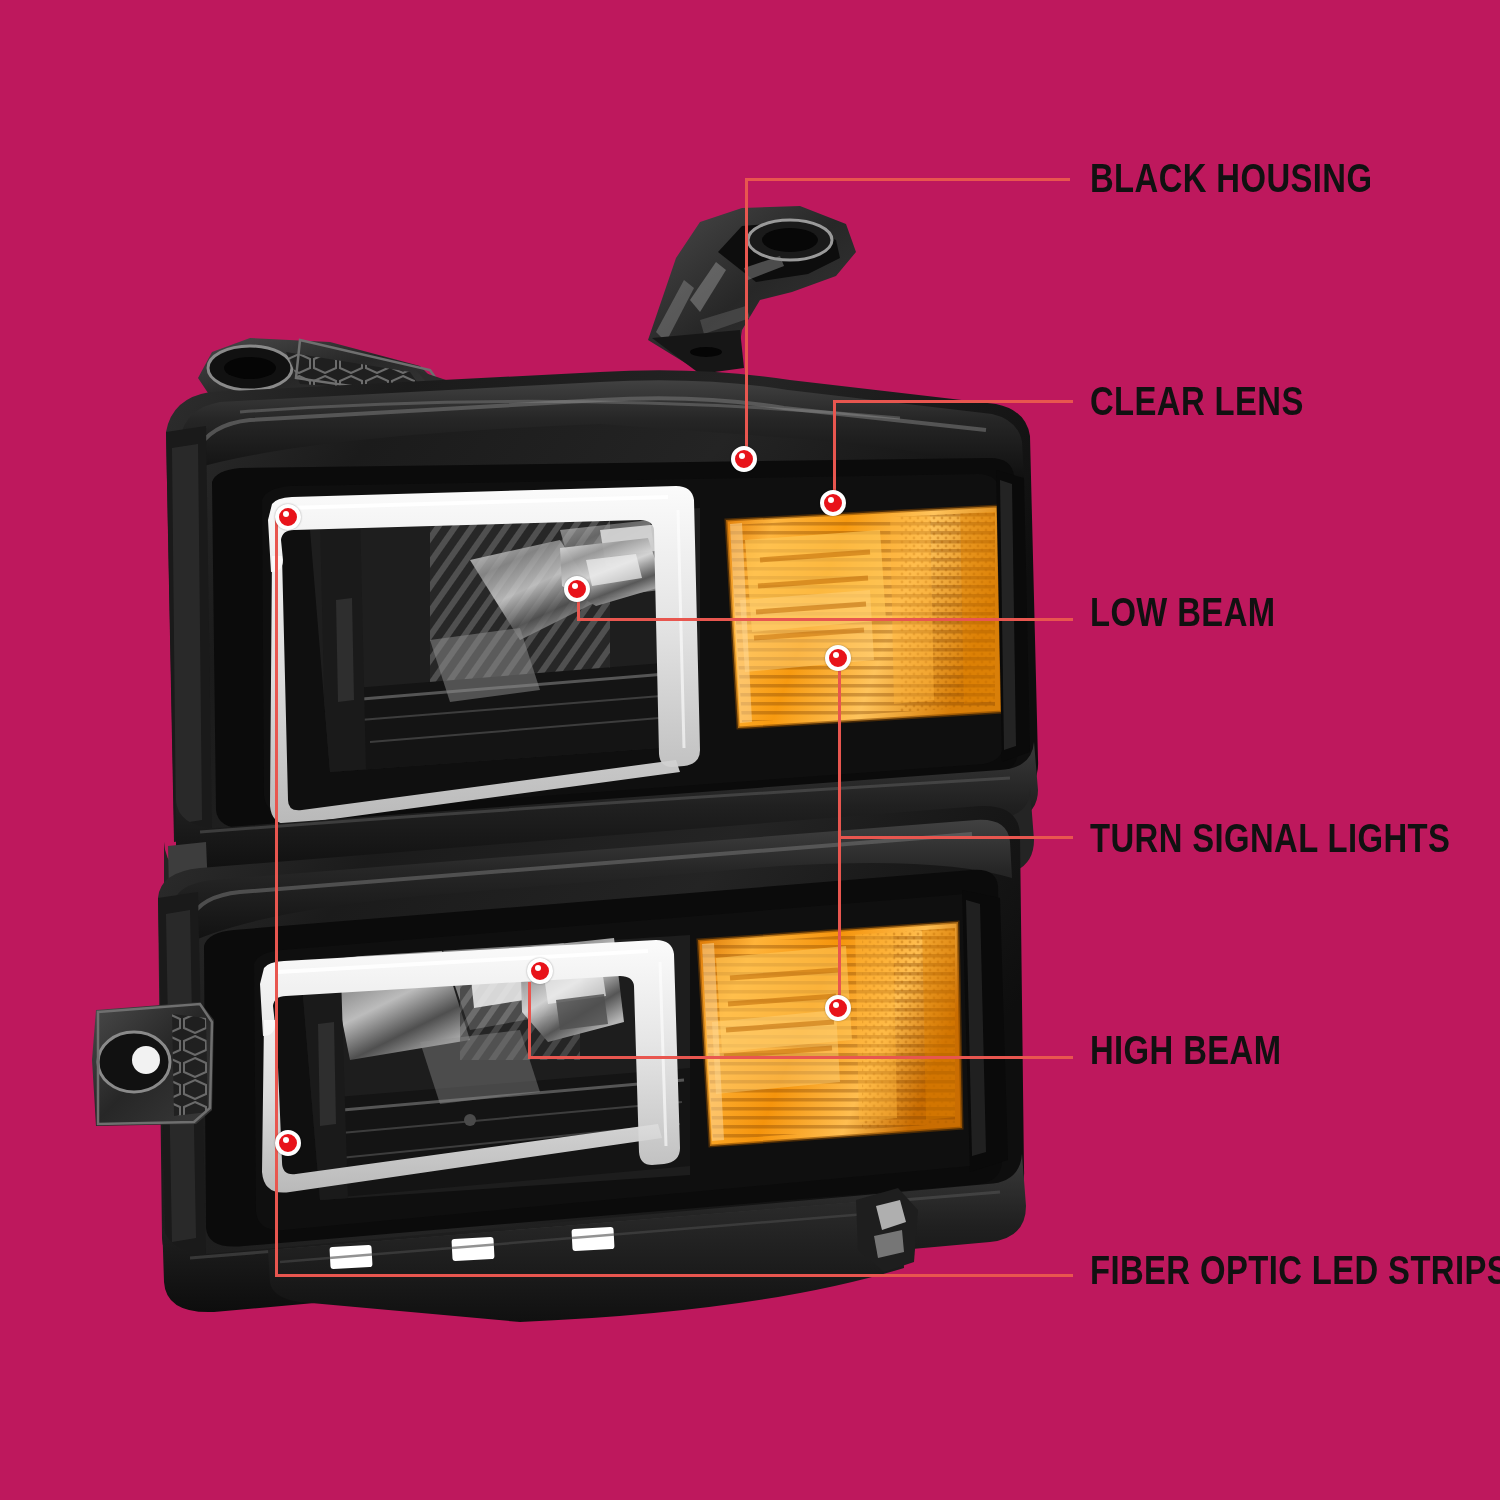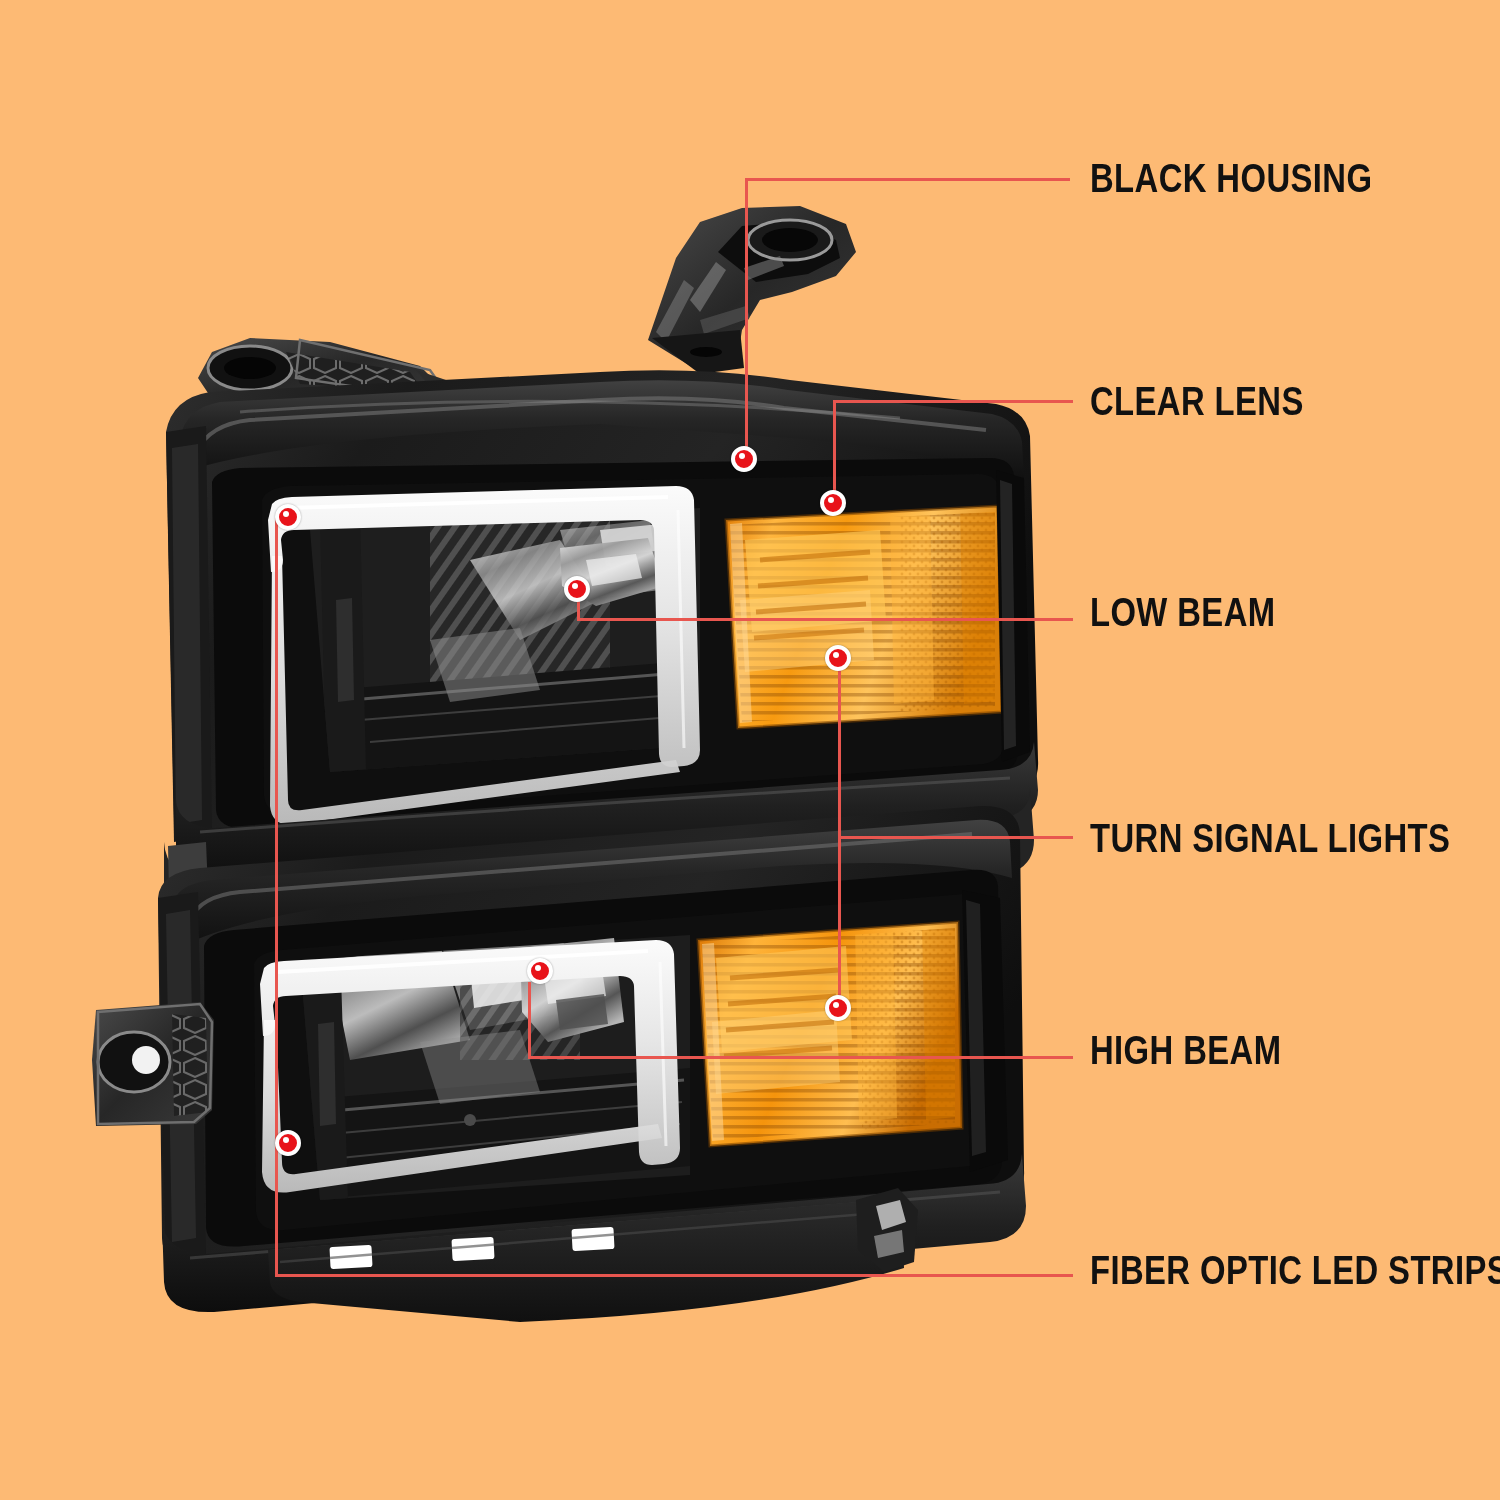--- a/index.html
+++ b/index.html
@@ -4,21 +4,21 @@
 <style>
   html, body {
     margin: 0;
     padding: 0;
     background: #ffffff;
   }
   #stage {
     position: relative;
     width: 1500px;
     height: 1500px;
-    background: #fdba74;
+    background: #be185d;
     overflow: hidden;
     font-family: "Liberation Sans", sans-serif;
   }
   .callout-label {
     position: absolute;
     font-family: "Liberation Sans", sans-serif;
     font-weight: 700;
     font-size: 40px;
     letter-spacing: 0.5px;
     color: #111111;

